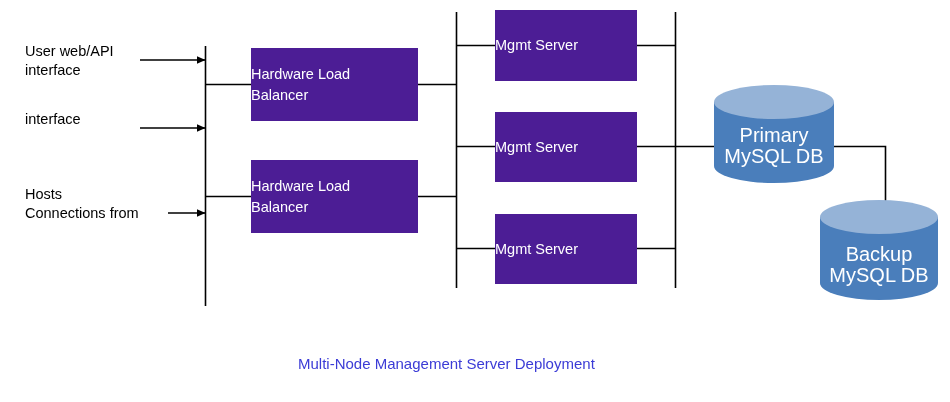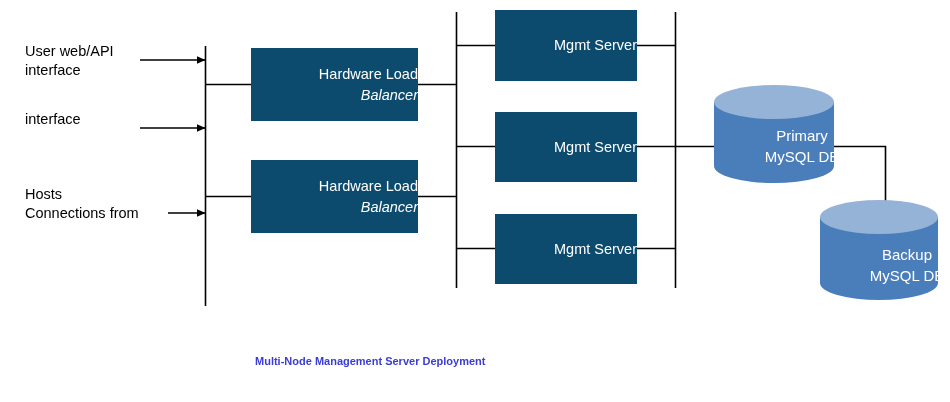--- a/index.html
+++ b/index.html
@@ -24,51 +24,51 @@
   }
   .edge-label {
     position: absolute;
     color: #000000;
     font-size: 14.5px;
     line-height: 19px;
     white-space: nowrap;
   }
   .box {
     position: absolute;
-    background: #0c4a6e;
+    background: #4c1d95;
     color: #ffffff;
     display: flex;
     flex-direction: column;
-    align-items: flex-end;
+    align-items: flex-start;
     justify-content: center;
     font-size: 14.5px;
     line-height: 21px;
     text-align: center;
   }
-  .box .line2 { display: block; font-style: italic; }
+  .box .line2 { display: block; }
   .cyl {
     position: absolute;
   }
   .cyl-label {
     position: absolute;
     left: 0;
     width: 100%;
     text-align: center;
     color: #ffffff;
-    font-size: 15px;
+    font-size: 20px;
     line-height: 21px;
     pointer-events: none;
-    margin-left: 28px;
   }
   .title {
     position: absolute;
     color: #3b3bd6;
-    font-weight: bold;
-    font-size: 11px;
+    font-weight: normal;
+    font-size: 15px;
     white-space: nowrap;
+    margin-left: 43px;
   }
 </style>
 </head>
 <body>
 
 <div id="diagram">
 
   <svg class="svg-layer" viewBox="0 0 950 402">
     <defs>
       <marker id="arrowhead" markerWidth="9" markerHeight="8" refX="8.5" refY="4" orient="auto" markerUnits="userSpaceOnUse">

